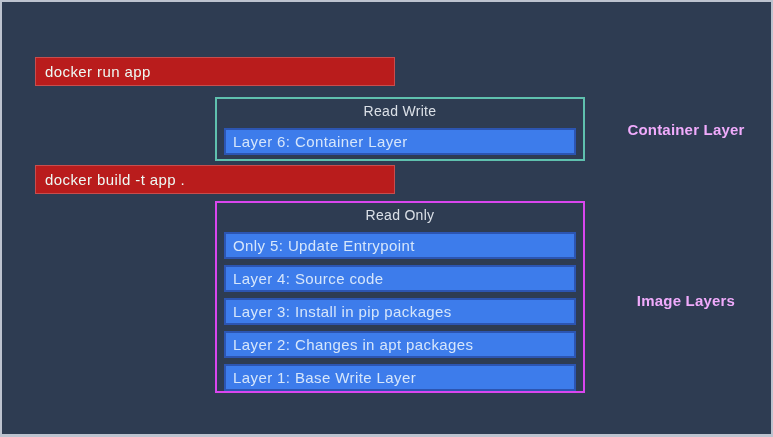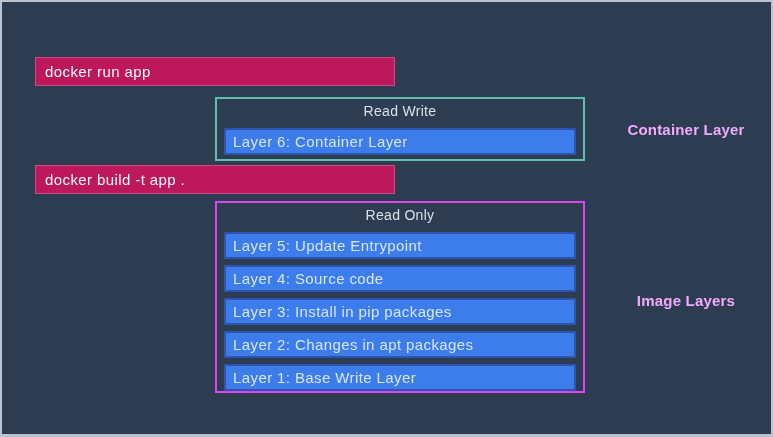--- a/index.html
+++ b/index.html
@@ -14,21 +14,21 @@
     border: 2px solid #bdc3cf;
     border-bottom-width: 3px;
     overflow: hidden;
   }
 
   .cmd-bar {
     position: absolute;
     left: 33px;
     width: 360px;
     height: 29px;
-    background: #be185d;
+    background: #b91c1c;
     border: 1px solid rgba(255,255,255,0.22);
     box-sizing: border-box;
     display: flex;
     align-items: center;
     padding-left: 9px;
     font-size: 15px;
     letter-spacing: 0.4px;
     color: #eefaf5;
   }
   #cmd-run   { top: 55px; }
@@ -109,21 +109,21 @@
   </div>
 
   <div class="side-label" id="container-layer-label">Container Layer</div>
 
   <div class="cmd-bar" id="cmd-build">
     <span>docker build -t app .</span>
   </div>
 
   <div class="layer-box" id="read-only-box">
     <div class="box-title">Read Only</div>
-    <div class="layer-bar">Layer 5: Update Entrypoint</div>
+    <div class="layer-bar">Only 5: Update Entrypoint</div>
     <div class="layer-bar">Layer 4: Source code</div>
     <div class="layer-bar">Layer 3: Install in pip packages</div>
     <div class="layer-bar">Layer 2: Changes in apt packages</div>
     <div class="layer-bar">Layer 1: Base Write Layer</div>
   </div>
 
   <div class="side-label" id="image-layers-label">Image Layers</div>
 
 </div>
 

